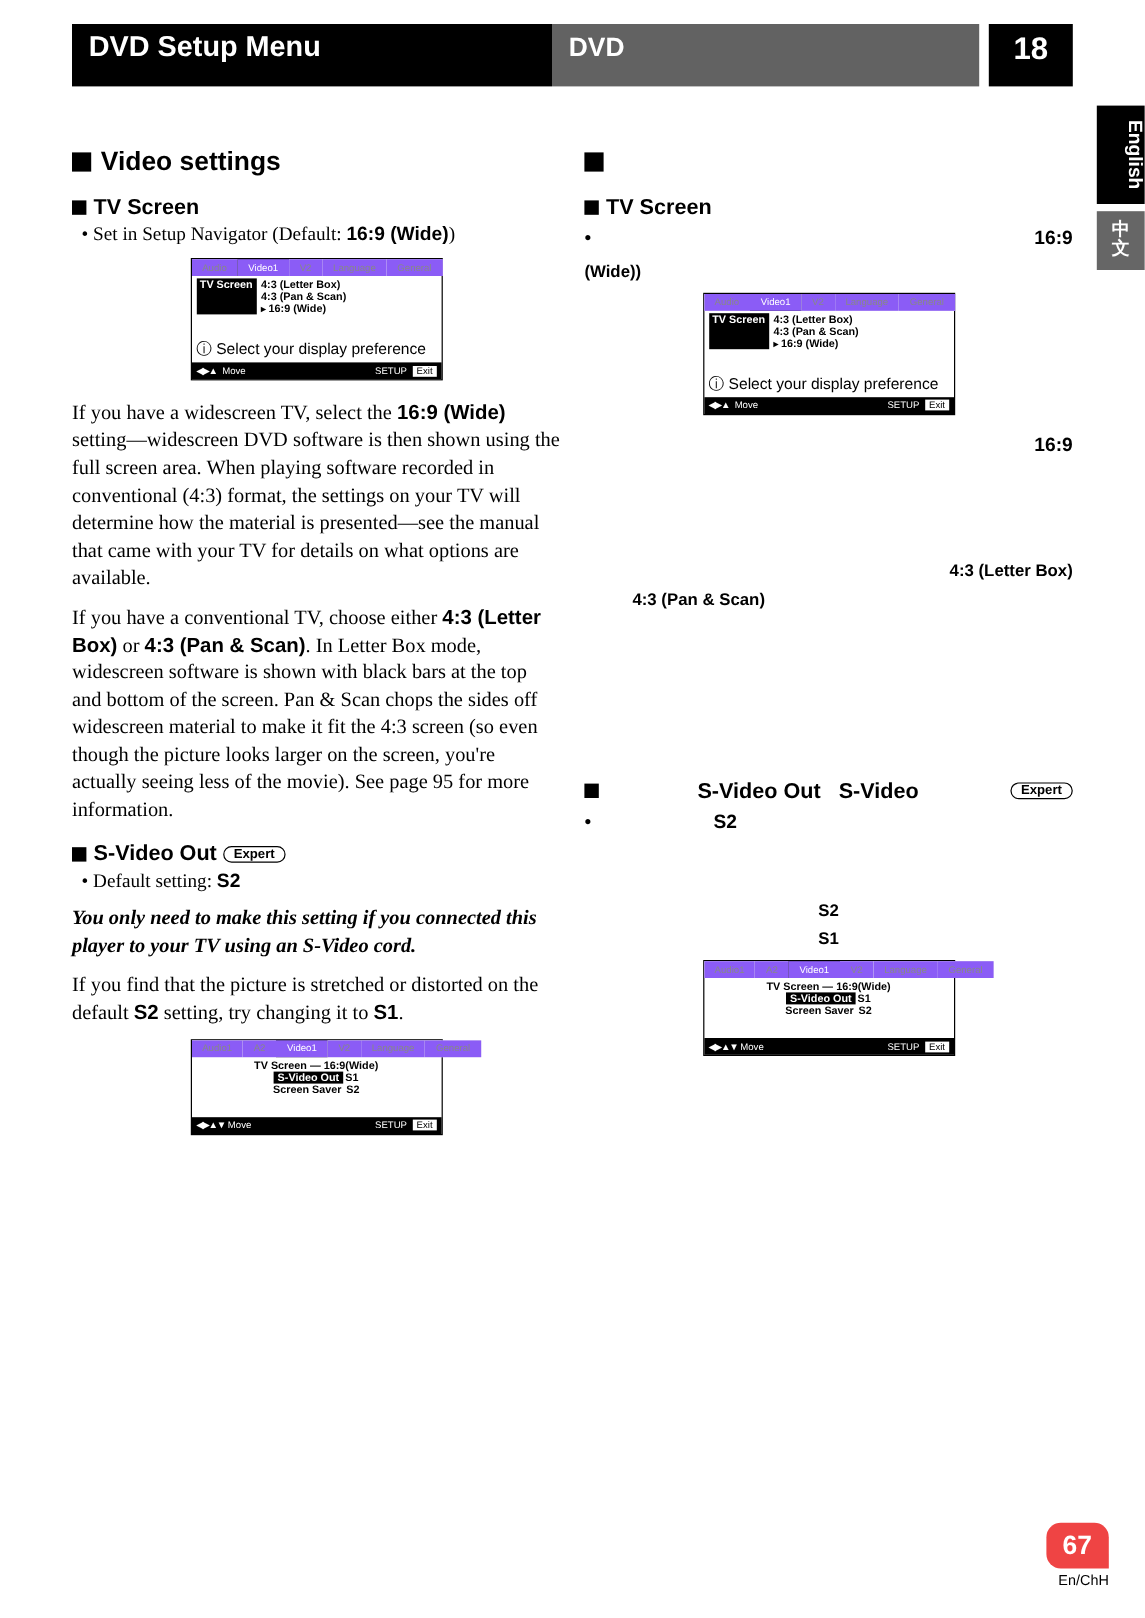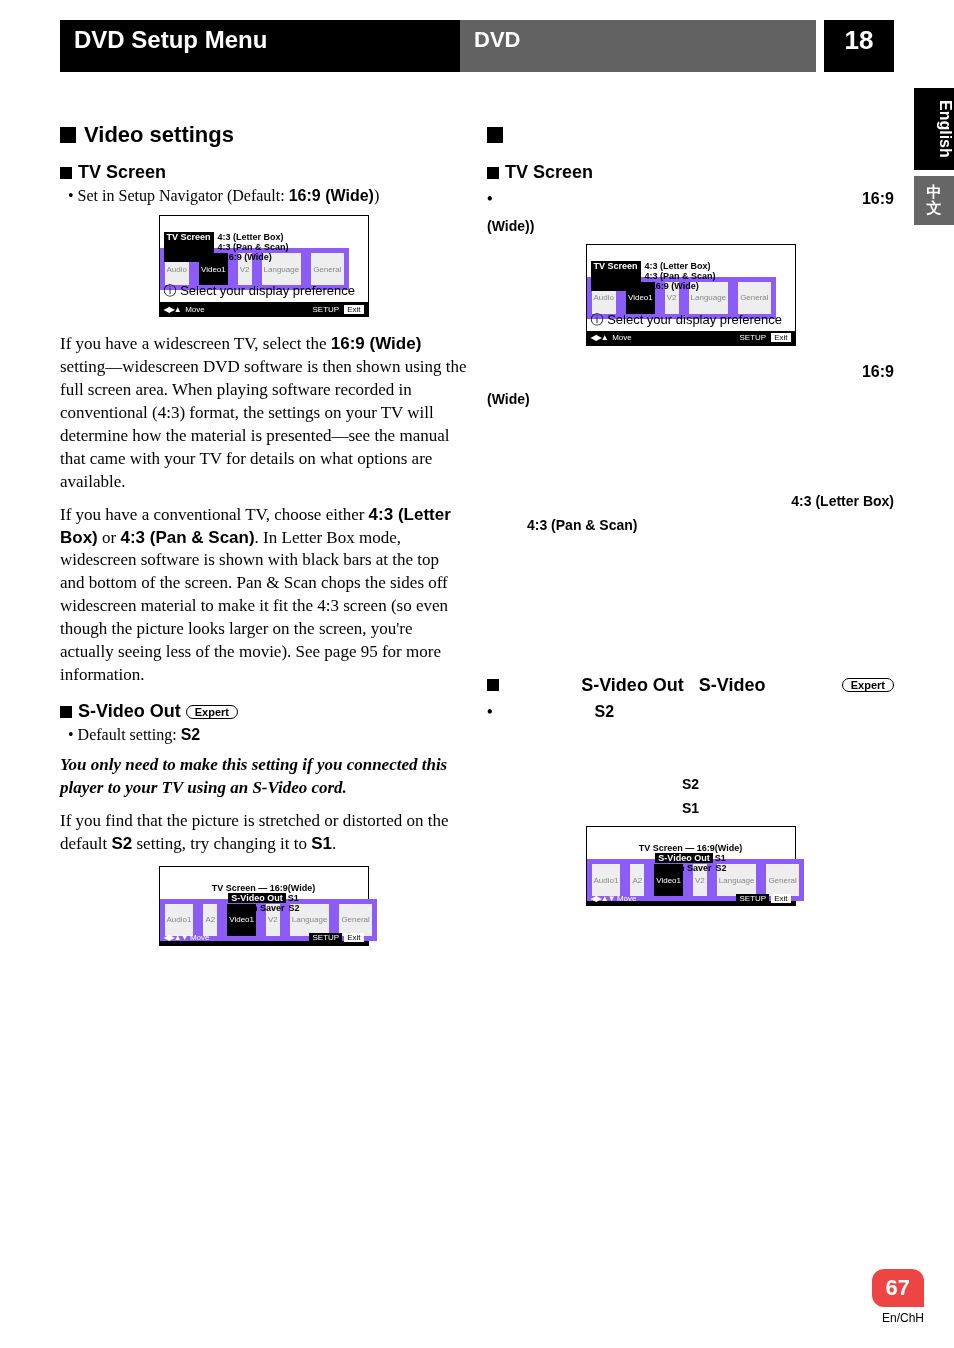--- a/index.html
+++ b/index.html
@@ -101,21 +101,21 @@
 
   
   .osd {
     width: 210px;
     border:1px solid #000;
     margin: 10px auto 16px auto;
     font: 400 9px Arial, sans-serif;
     background:#fff;
   }
   .osd-tabs { display:flex; height:14px; }
-  .osd-tab { border:5px solid #8b5cf6; padding:16px 2px; font-size:8px; color:#888; background:#eee; display:flex;align-items:center;margin-top:32px;}
+  .osd-tab { border:7px solid #8b5cf6; padding:0 2px; font-size:8px; color:#888; background:#eee; display:flex;align-items:center;}
   .osd-tab.active { background:#000;color:#fff;}
   .osd-body { min-height:50px; padding:2px 4px; }
   .osd-row { display:flex;}
   .osd-row .lab { background:#000;color:#fff;padding:0 3px;margin-right:2px;font-weight:700;}
   .osd-row .opts { display:flex;flex-direction:column;font-weight:700;}
   .osd-row .opts span { padding:0 2px;}
   .osd-row .opts .sel::before{content:'▸ ';font-size:8px;}
   .osd-info { font-size:13px;margin-top:20px;}
   .osd-info::before{content:'ⓘ ';}
   .osd-foot{background:#000;color:#fff;height:14px;display:flex;align-items:center;font-size:8px;padding:0 4px;justify-content:space-between;}
@@ -279,21 +279,20 @@
       </div>
       <div class="osd-foot">
         <span><span class="glyphs">◀▶▲</span>&nbsp;&nbsp;<span>Move</span></span>
         <span class="r"><span>SETUP</span><span>Exit</span></span>
       </div>
     </div>
 
     <div class="right-block" style="justify-content:flex-end;">
       <strong>16:9</strong>
     </div>
-    <div class="right-fill"><strong>(Wide)</strong></div>
 
     <div style="height:70px;"></div>
     <div style="text-align:right;" class="right-fill"><strong>4:3 (Letter Box)</strong></div>
     <div class="right-fill" style="padding-left:40px;"><strong>4:3 (Pan &amp; Scan)</strong></div>
 
     <div style="height:120px;"></div>
 
     <div class="sub-hd" style="justify-content:space-between;">
       <span style="display:flex;align-items:center;">
           <span style="white-space:pre;">S-Video Out   S-Video</span>

